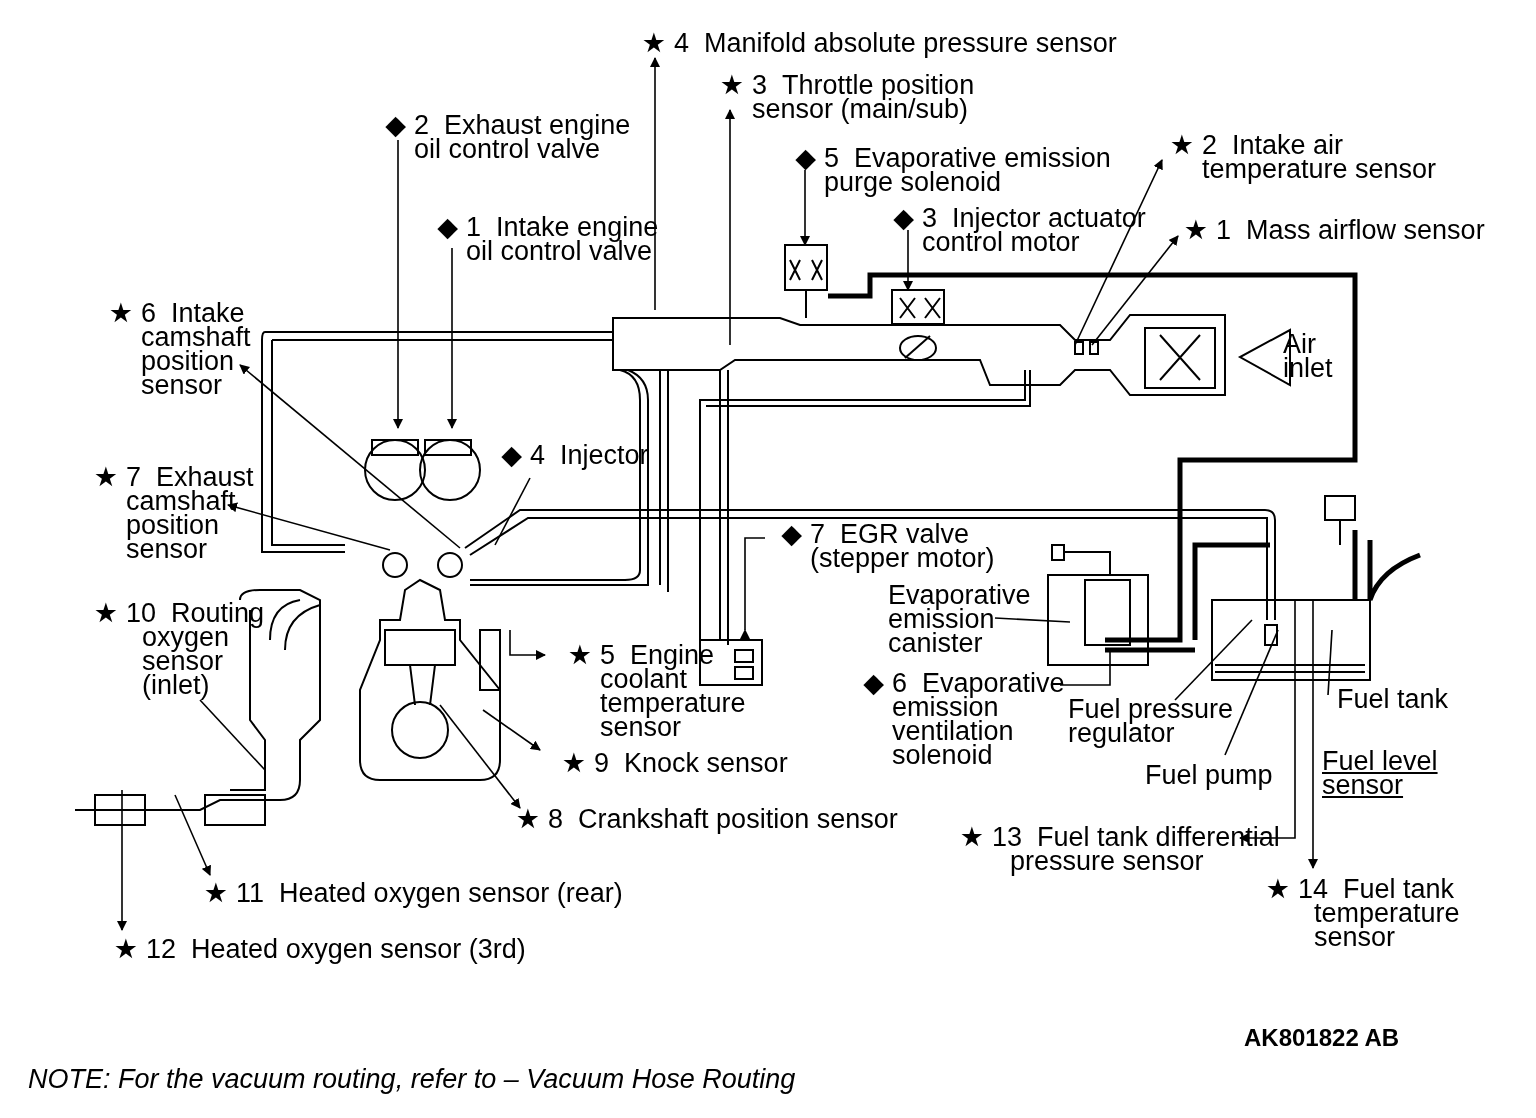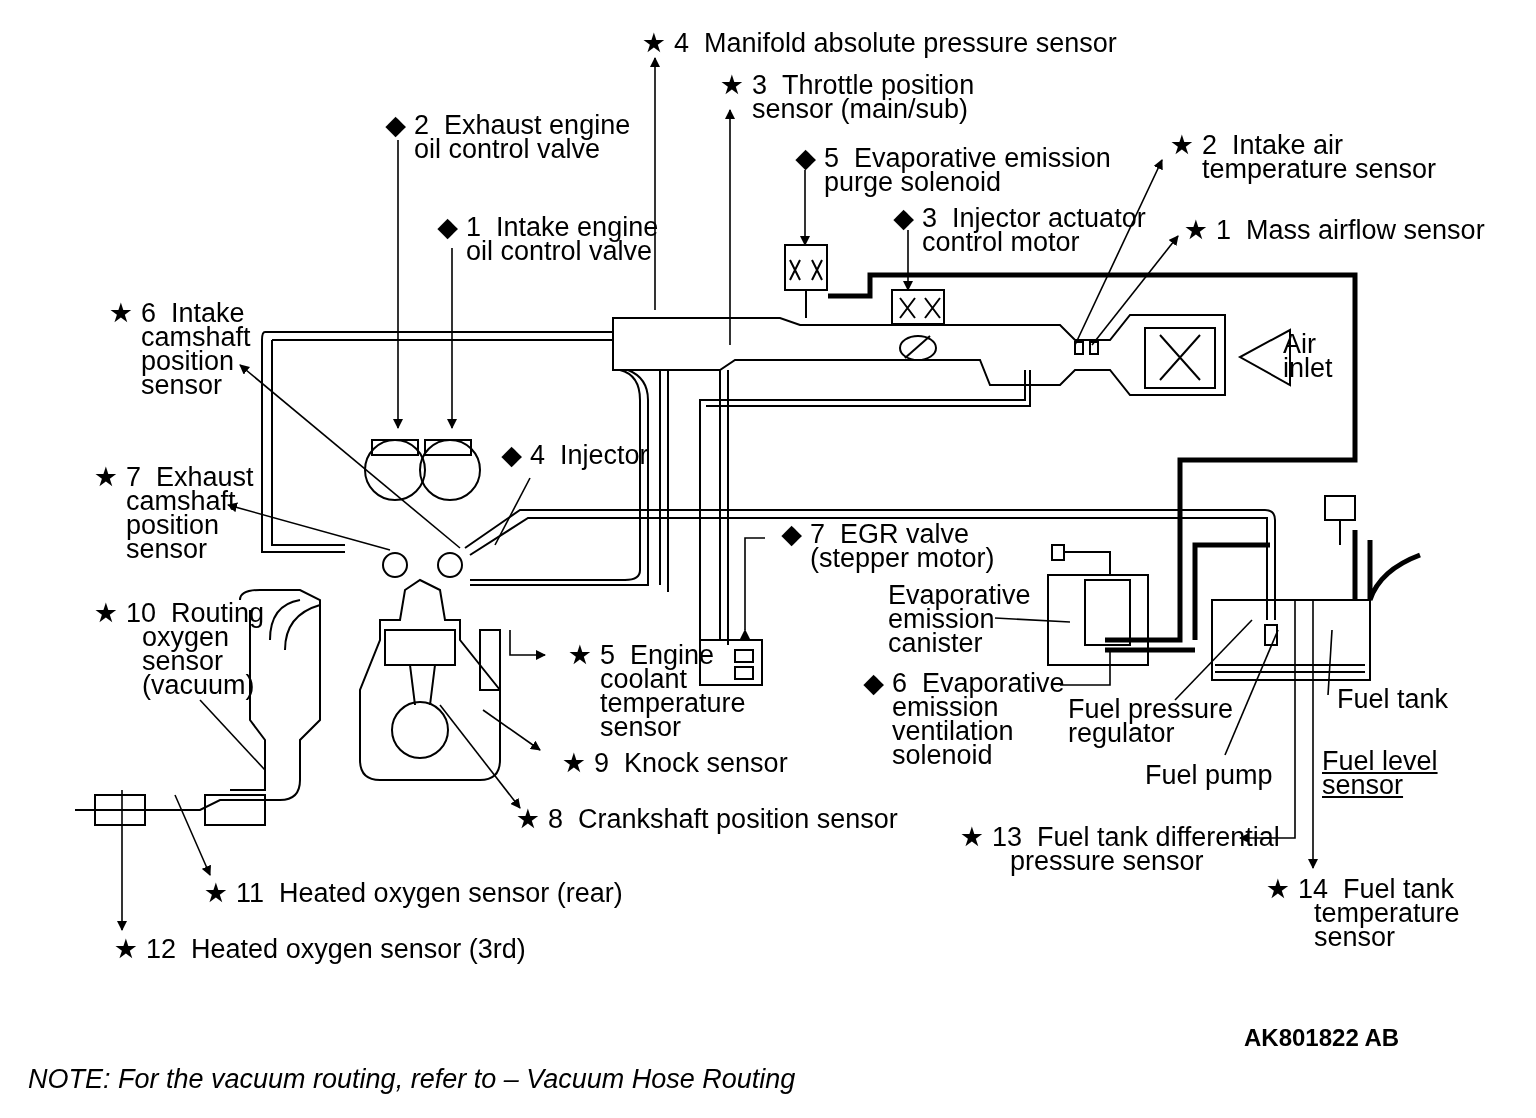--- a/index.html
+++ b/index.html
@@ -189,21 +189,21 @@
   <span class="ln cont">sensor</span>
 </div>
 <div class="lbl" style="left:756px;top:522px;">
   <span class="mk">◆</span><span class="first">7</span>&nbsp;&nbsp;<span class="first">EGR valve</span>
   <span class="ln cont">(stepper motor)</span>
 </div>
 <div class="lbl" style="left:72px;top:601px;">
   <span class="mk">★</span><span class="first">10</span>&nbsp;&nbsp;<span class="first">Routing</span>
   <span class="ln cont" style="padding-left:70px">oxygen</span>
   <span class="ln cont" style="padding-left:70px">sensor</span>
-  <span class="ln cont" style="padding-left:70px">(vacuum)</span>
+  <span class="ln cont" style="padding-left:70px">(inlet)</span>
 </div>
 <div class="lbl" style="left:546px;top:643px;">
   <span class="mk">★</span><span class="first">5</span>&nbsp;&nbsp;<span class="first">Engine</span>
   <span class="ln cont">coolant</span>
   <span class="ln cont">temperature</span>
   <span class="ln cont">sensor</span>
 </div>
 <div class="lbl" style="left:838px;top:671px;">
   <span class="mk">◆</span><span class="first">6</span>&nbsp;&nbsp;<span class="first">Evaporative</span>
   <span class="ln cont">emission</span>

